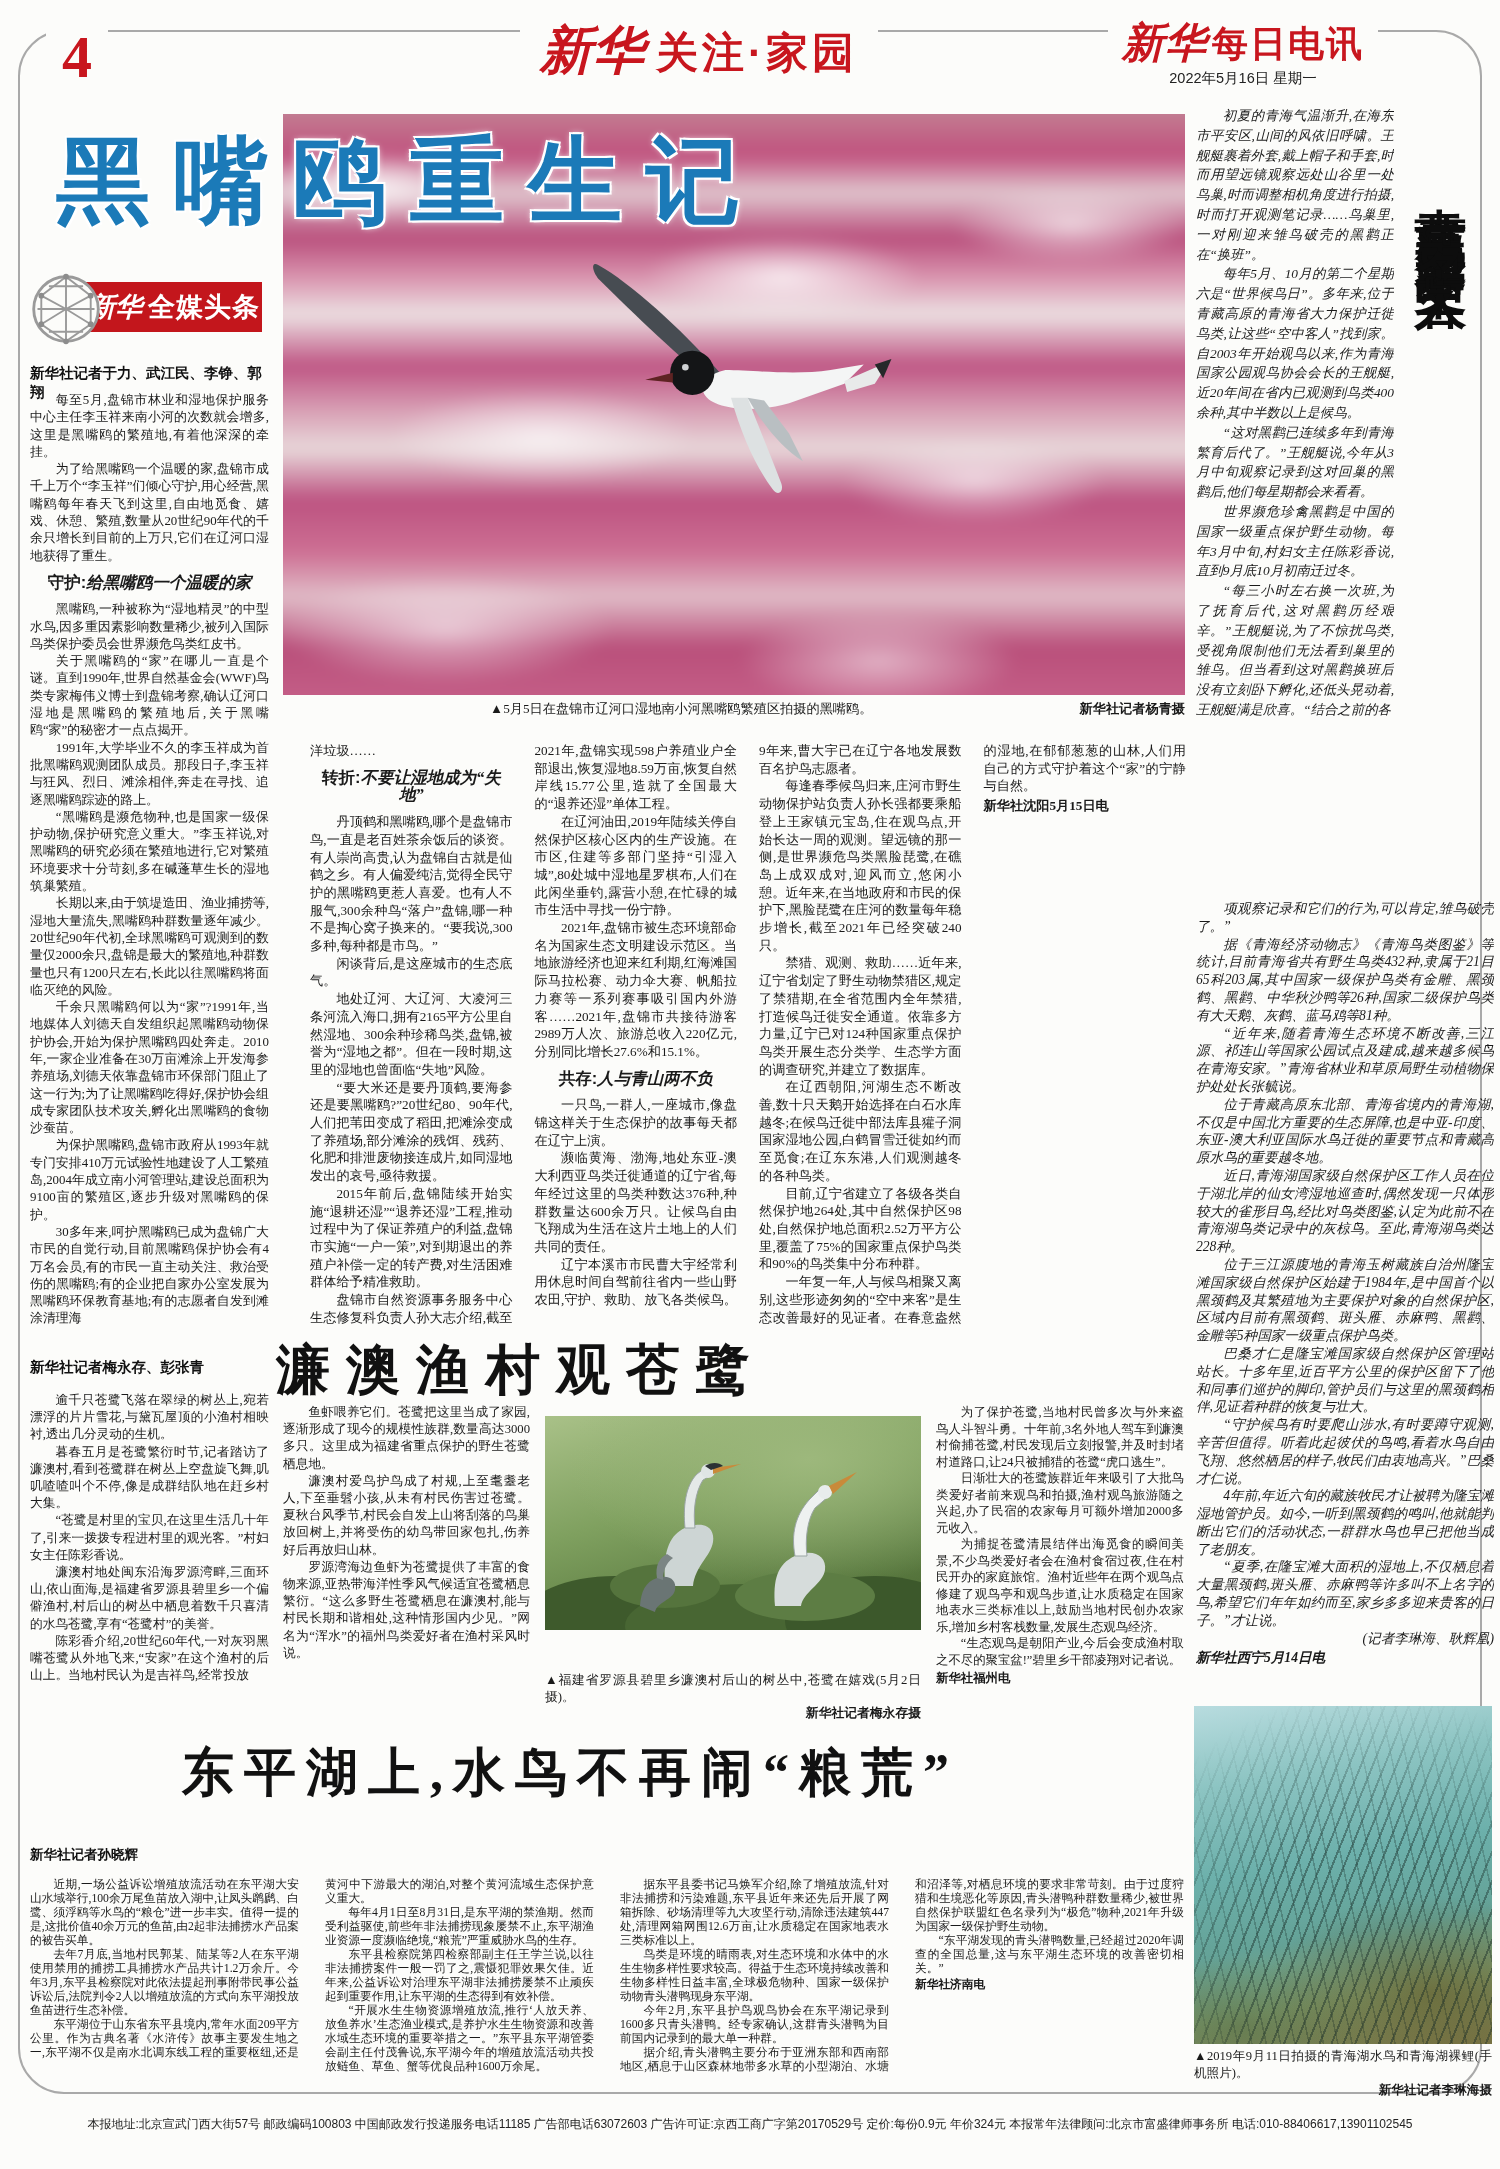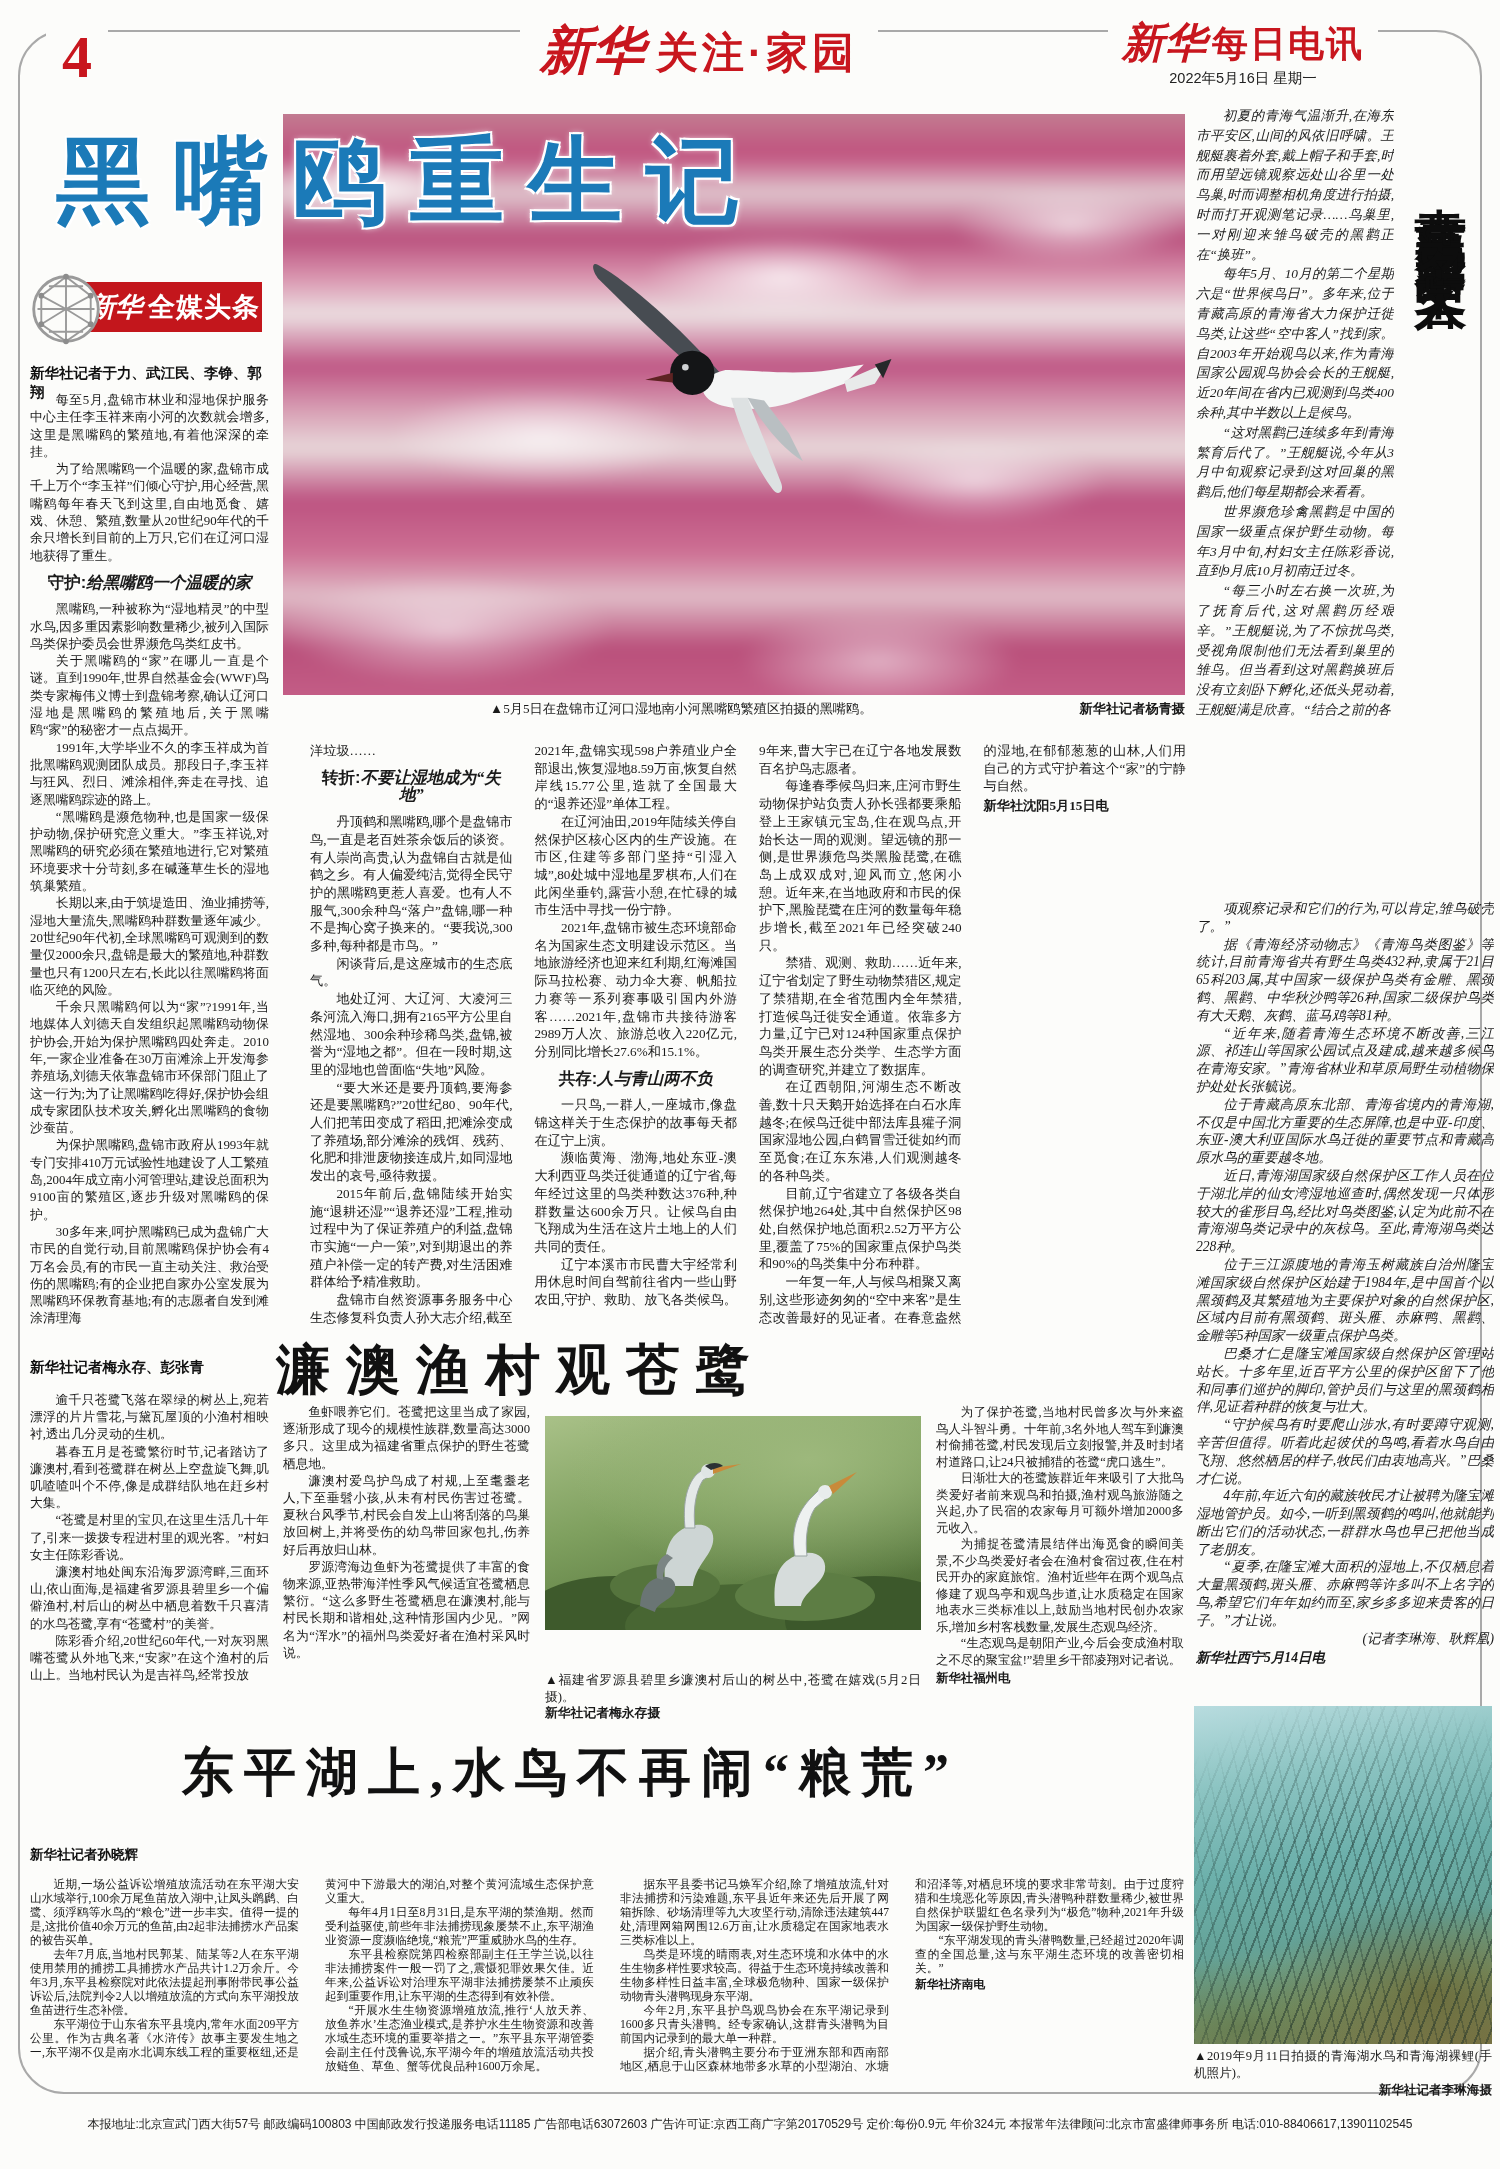--- a/index.html
+++ b/index.html
@@ -87,21 +87,21 @@
       letter-spacing:16px;color:#111;white-space:nowrap;}
   .byline-heron{position:absolute;left:30px;top:1358px;width:240px;}
   .colbox{position:absolute;overflow:hidden;font-size:12.7px;line-height:17.2px;text-align:justify;}
   .heron-a{left:30px;top:1392px;width:239px;height:306px;}
   .heron-b{left:283px;top:1404px;width:247px;height:298px;}
   .heron-d{left:936px;top:1404px;width:248px;height:300px;font-size:12.4px;line-height:16.5px;}
   .photo-heron{position:absolute;left:545px;top:1416px;width:376px;height:214px;overflow:hidden;
       background:radial-gradient(300px 160px at 70% 20%,#9db87c,transparent 80%),
                  linear-gradient(165deg,#a9c188 0%,#7fa05f 40%,#5c7c42 75%,#46632f 100%);}
   .heron-cap{position:absolute;left:545px;top:1640px;width:376px;font-size:12.8px;line-height:16.6px;text-align:justify;margin-top:32px;}
-  .heron-cap .credit{display:block;font-weight:bold;}
+  .heron-cap .credit{display:block;text-align:right;font-weight:bold;}
   
   .lake-headline{position:absolute;left:182px;top:1738px;font-size:52px;font-weight:bold;
       letter-spacing:10px;color:#111;white-space:nowrap;}
   .byline-lake{position:absolute;left:30px;top:1846px;width:240px;font-size:13.5px;}
   .lakebody{position:absolute;left:30px;top:1878px;width:1154px;height:208px;overflow:hidden;
       column-count:4;column-gap:26px;column-fill:auto;font-size:11.7px;line-height:14px;text-align:justify;}
   
   .footer{position:absolute;left:20px;top:2116px;width:1460px;text-align:center;
       font-size:12px;color:#222;font-family:"Liberation Sans","DejaVu Sans",sans-serif;}
 </style>

